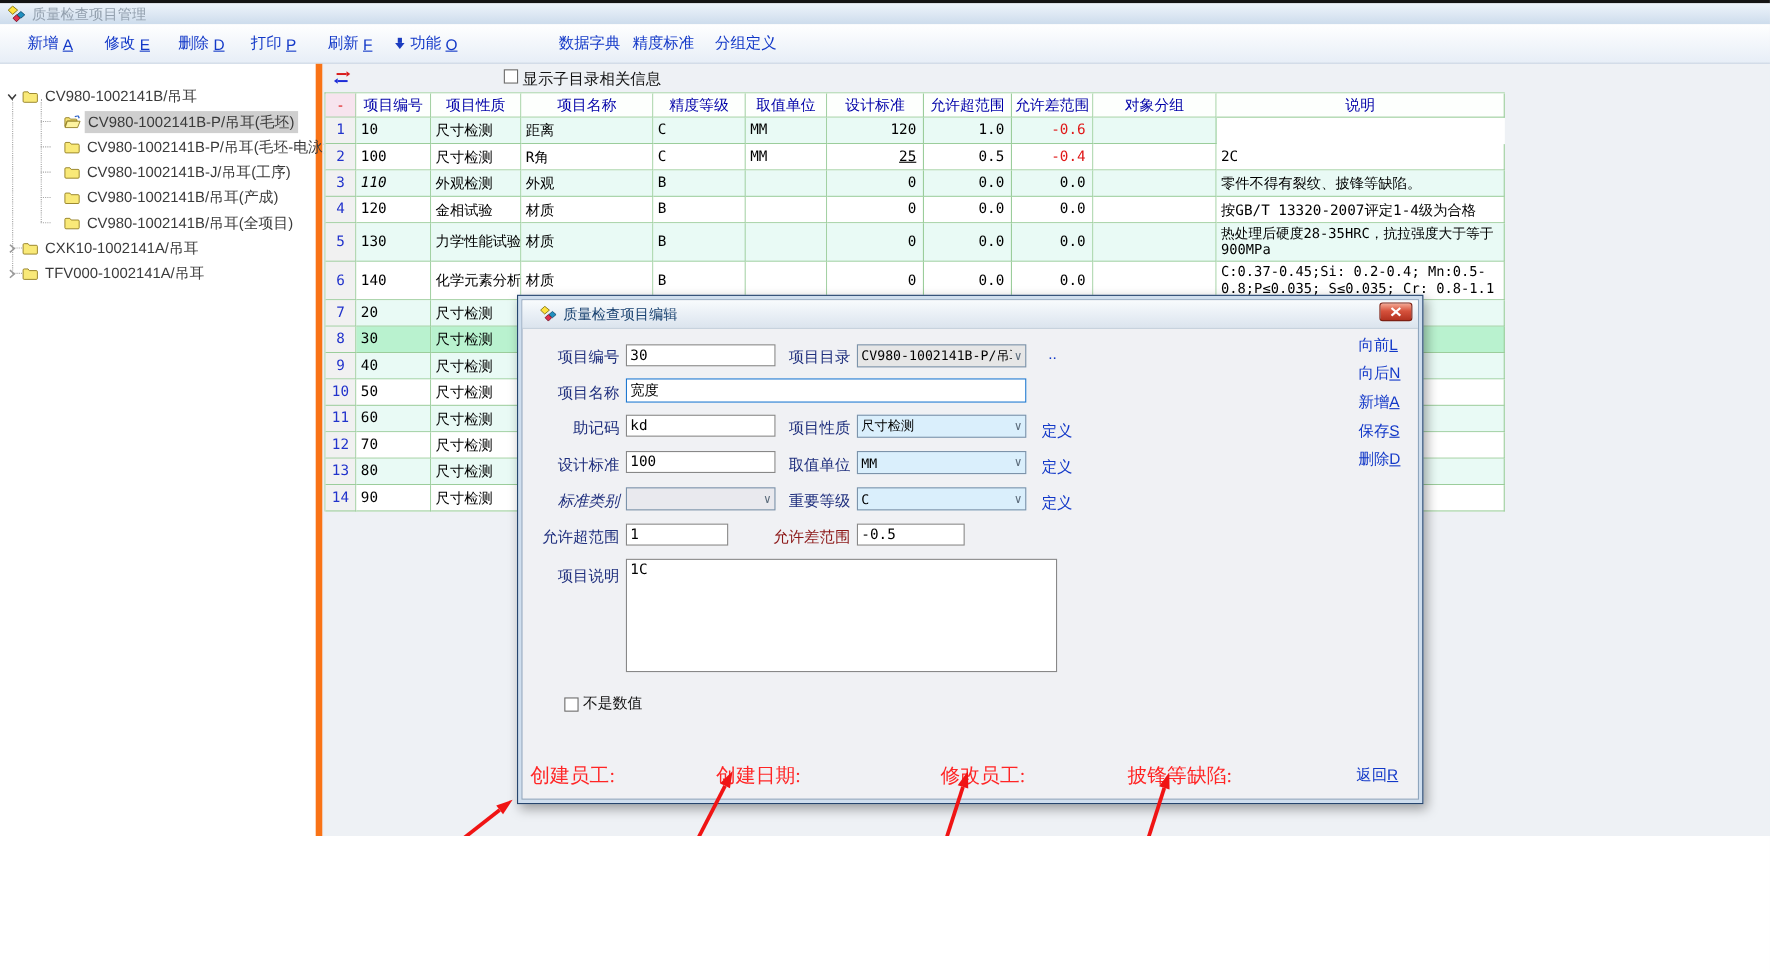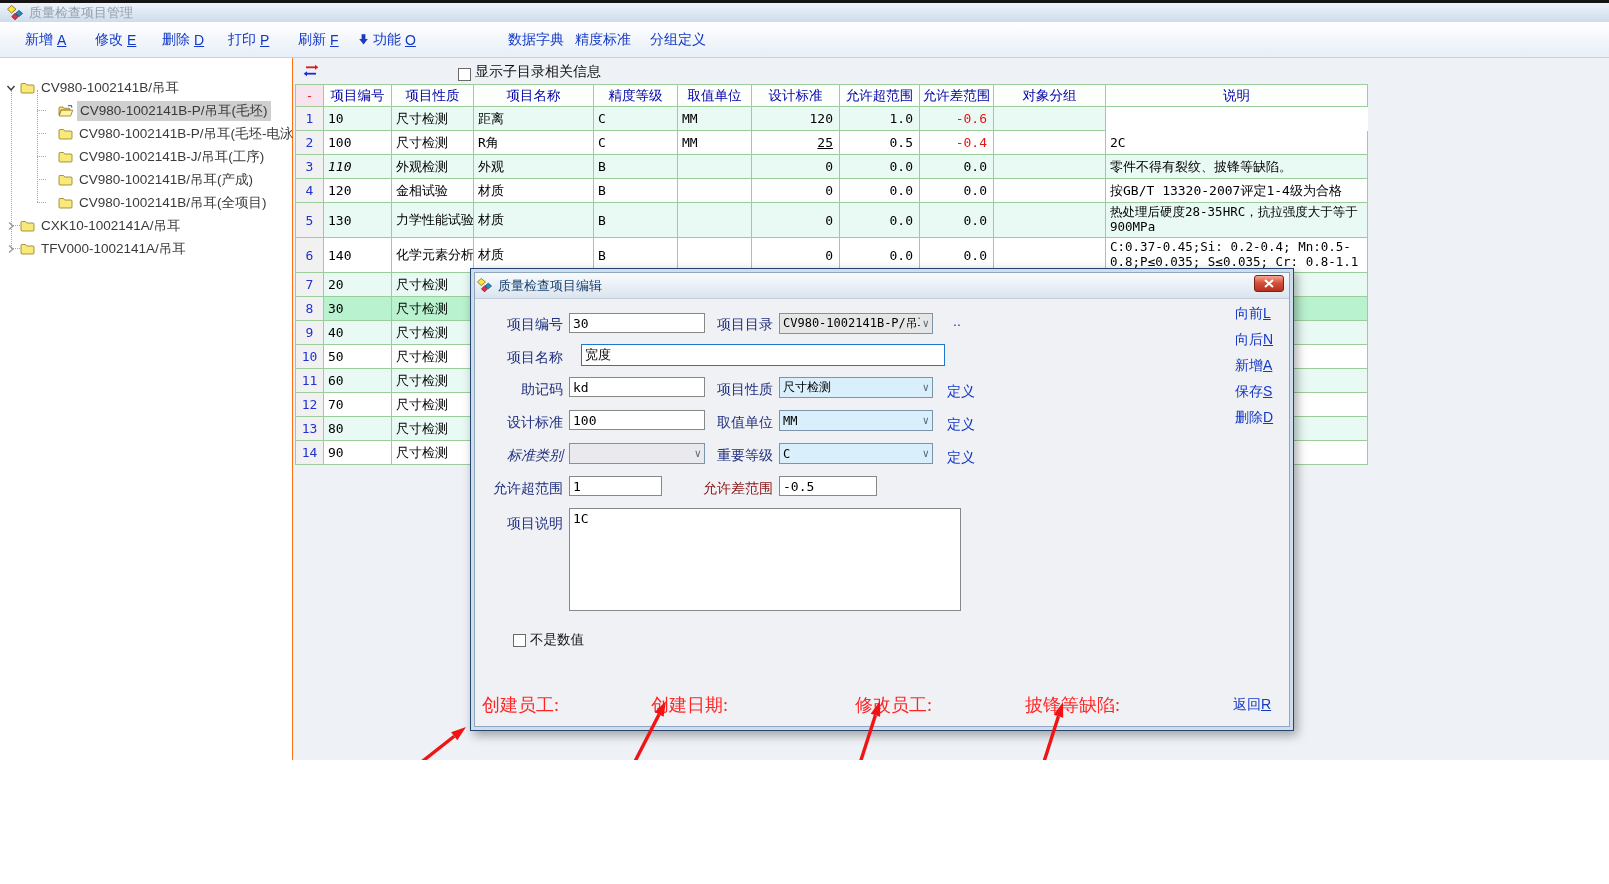--- a/index.html
+++ b/index.html
@@ -8,56 +8,56 @@
   *{box-sizing:border-box;}
   
   #topstrip{position:absolute;left:0;top:0;width:100%;height:3px;background:#141414;}
   #titlebar{position:absolute;left:0;top:3px;width:100%;height:19px;background:linear-gradient(#eef4fb,#cddcec);display:flex;align-items:center;padding-left:7px;}
   #titlebar .ttl{color:#93a0ae;font-size:13px;margin-left:6px;}
   
   #toolbar{position:absolute;left:0;top:22px;width:100%;height:36px;background:linear-gradient(#ffffff,#e7eef7);border-bottom:1px solid #c5d3e2;}
   .tb-item{position:absolute;top:9px;font-size:14px;color:#1238c8;cursor:pointer;white-space:nowrap;display:flex;align-items:center;gap:4px;}
   .tb-item u{text-decoration:underline;}
   
-  #left-panel{position:absolute;left:0;top:58px;width:293px;height:804px;background:#ffffff;border-right:1px solid #f97316;}
+  #left-panel{position:absolute;left:0;top:58px;width:293px;height:804px;background:#ffffff;border-right:6px solid #f97316;}
   .tree-row{position:absolute;left:0;height:23px;display:flex;align-items:center;font-size:13.5px;color:#3a3a3a;white-space:nowrap;cursor:default;}
   .tree-row .lbl{padding:1px 3px;}
   .tree-row.sel .lbl{background:#cfcfcf;}
   .tree-exp{width:14px;display:inline-flex;justify-content:center;}
   .tree-ico{margin:0 3px 0 2px;display:inline-flex;}
   .tree-guide{position:absolute;border-left:1px dotted #a6a6a6;width:0;}
   .tree-stub{position:absolute;border-top:1px dotted #a6a6a6;height:0;}
   #search-bar{position:absolute;left:0;top:778px;width:292px;height:26px;background:#f3f7fc;border-top:1px solid #bcd2e8;display:flex;align-items:center;}
   #search-bar .sb-lbl{color:#1238c8;font-size:13.5px;margin-left:10px;flex:1;cursor:pointer;}
   #search-bar .sb-ico{margin-right:10px;cursor:pointer;display:inline-flex;}
   
   #content{position:absolute;left:294px;top:58px;right:0;bottom:0;background:#eef1f5;}
   #tools-row{position:absolute;left:0;top:0;width:100%;height:26px;}
   #swap-top{position:absolute;left:9px;top:6px;cursor:pointer;display:inline-flex;}
-  #show-sub{position:absolute;left:164px;top:5px;display:flex;align-items:flex-end;font-size:14px;color:#111;}
+  #show-sub{position:absolute;left:164px;top:5px;display:flex;align-items:flex-start;font-size:14px;color:#111;}
   .cb{width:13px;height:13px;background:#fff;border:1px solid #6a6a6a;display:inline-block;margin-right:4px;}
   
   #table{position:absolute;left:1px;top:26px;border-top:1px solid #9bcd9b;border-left:1px solid #9bcd9b;background:#fff;}
   .t-row{display:flex;height:24px;}
   .t-row.tall{height:35px;}
   .t-row.head{height:22px;}
   .t-cell{border-right:1px solid #9bcd9b;border-bottom:1px solid #9bcd9b;font-size:13px;padding:0 4px;overflow:hidden;white-space:nowrap;display:flex;align-items:center;font-family:"DejaVu Sans Mono","DejaVu Sans",sans-serif;color:#000;}
   .t-th{justify-content:center;color:#0000a8;background:#fdfffd;font-size:13.5px;font-family:"Liberation Sans","DejaVu Sans",sans-serif;}
   .t-th.first{color:#e02020;background:#f7e4ee;}
   .t-num{justify-content:center;background:#f1f1f1;color:#2233cc;}
   .t-row.odd .t-data{background:#e9faf5;}
   .t-row.even .t-data{background:#ffffff;}
   .t-row.sel .t-data{background:#b9f2cf;}
   .t-cell.r{justify-content:flex-end;padding-right:6px;}
   .t-cell.neg{color:#e01818;}
   .t-cell.wrap{white-space:normal;word-break:break-all;line-height:15px;align-items:flex-start;padding-top:1px;font-size:12.5px;}
   
   #dialog{position:absolute;left:470px;top:268px;width:824px;height:463px;background:#cfdeee;border:1px solid #26456e;box-shadow:3px 4px 10px rgba(0,0,0,.35);z-index:20;}
   #dialog .client{position:absolute;left:3px;top:3px;right:3px;bottom:3px;border:1px solid #8fa6bd;background:#f0f1f4;}
-  #dlg-titlebar{position:absolute;left:4px;top:4px;right:4px;height:26px;background:linear-gradient(#f8fbfd,#dbe4ee);border-bottom:1px solid #c3cfdb;display:flex;align-items:center;padding-left:2px;}
+  #dlg-titlebar{position:absolute;left:4px;top:4px;right:4px;height:26px;background:linear-gradient(#f8fbfd,#dbe4ee);border-bottom:1px solid #c3cfdb;display:flex;align-items:center;padding-left:16px;}
   #dlg-titlebar .ttl{font-size:13px;color:#17406f;margin-left:6px;}
   #dlg-close{position:absolute;top:6px;right:9px;width:30px;height:17px;border:1px solid #7e2013;border-radius:3px;background:linear-gradient(#f4a893,#d6523c 45%,#b23220);display:flex;align-items:center;justify-content:center;cursor:pointer;}
   #dlg-close svg{display:block;}
   .dlbl{position:absolute;width:86px;text-align:right;font-size:14px;color:#20307e;}
   .dlbl2{position:absolute;width:64px;text-align:right;font-size:14px;color:#20307e;}
   .dlbl.red2, .dlbl2.red2{color:#8b1616;}
   .din{position:absolute;height:20px;border:1px solid #888;background:#fff;font-size:13px;font-family:"DejaVu Sans Mono",monospace;padding:0 3px;outline:none;}
   .din.focus{border:1px solid #1e78d0;height:22px;}
   .dd{position:absolute;height:21px;border:1px solid #7c93aa;background:#daeffc;font-size:12px;font-family:"DejaVu Sans Mono",monospace;display:flex;align-items:center;padding:0 3px;cursor:pointer;}
   .dd .tx{flex:1;overflow:hidden;white-space:nowrap;}
@@ -468,21 +468,21 @@
     <span class="dlbl" style="left:6px;top:47px;">项目编号</span>
     <input class="din" style="left: 98px; top: 44px; width: 136px;" value="30">
     <span class="dlbl2" style="left:238px;top:47px;">项目目录</span>
     <div class="dd gray" style="left:308px;top:44px;width:154px;">
       <span class="tx">CV980-1002141B-P/吊耳(</span>
         <span class="ar">∨</span>
     </div>
     <span class="dlink" style="left:482px;top:44px;">..</span>
 
     <span class="dlbl" style="left:6px;top:80px;">项目名称</span>
-    <input class="din focus" style="left: 110px; top: 75px; width: 364px;" value="宽度">
+    <input class="din focus" style="left: 98px; top: 75px; width: 364px;" value="宽度">
 
     <span class="dlbl" style="left:6px;top:112px;">助记码</span>
     <input class="din" style="left: 98px; top: 108px; width: 136px;" value="kd">
     <span class="dlbl2" style="left:238px;top:112px;">项目性质</span>
     <div class="dd" style="left:308px;top:108px;width:154px;">
       <span class="tx">尺寸检测</span>
         <span class="ar">∨</span>
     </div>
     <span class="dlink" style="left:476px;top:114px;">定义</span>
 

